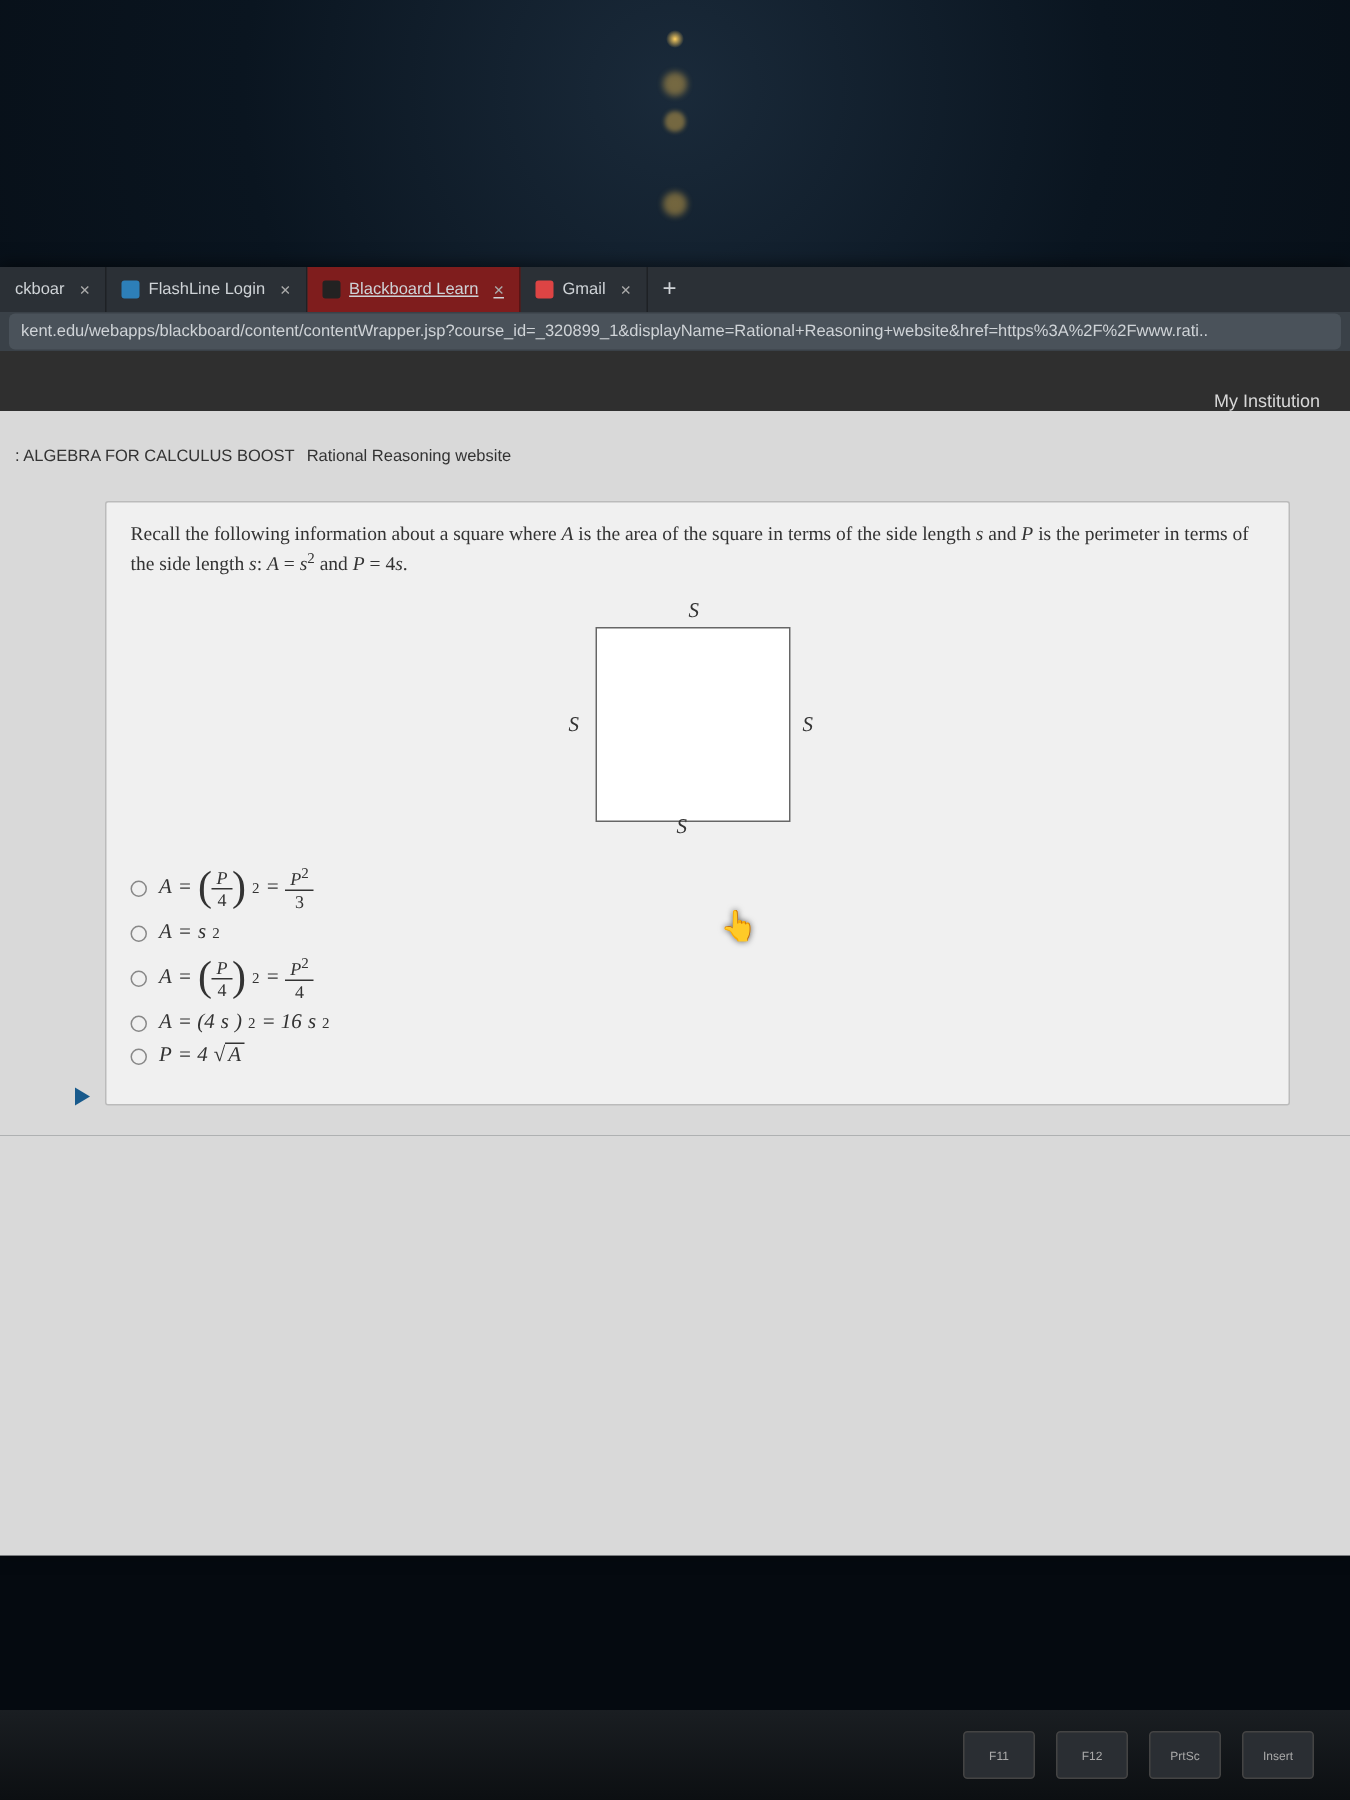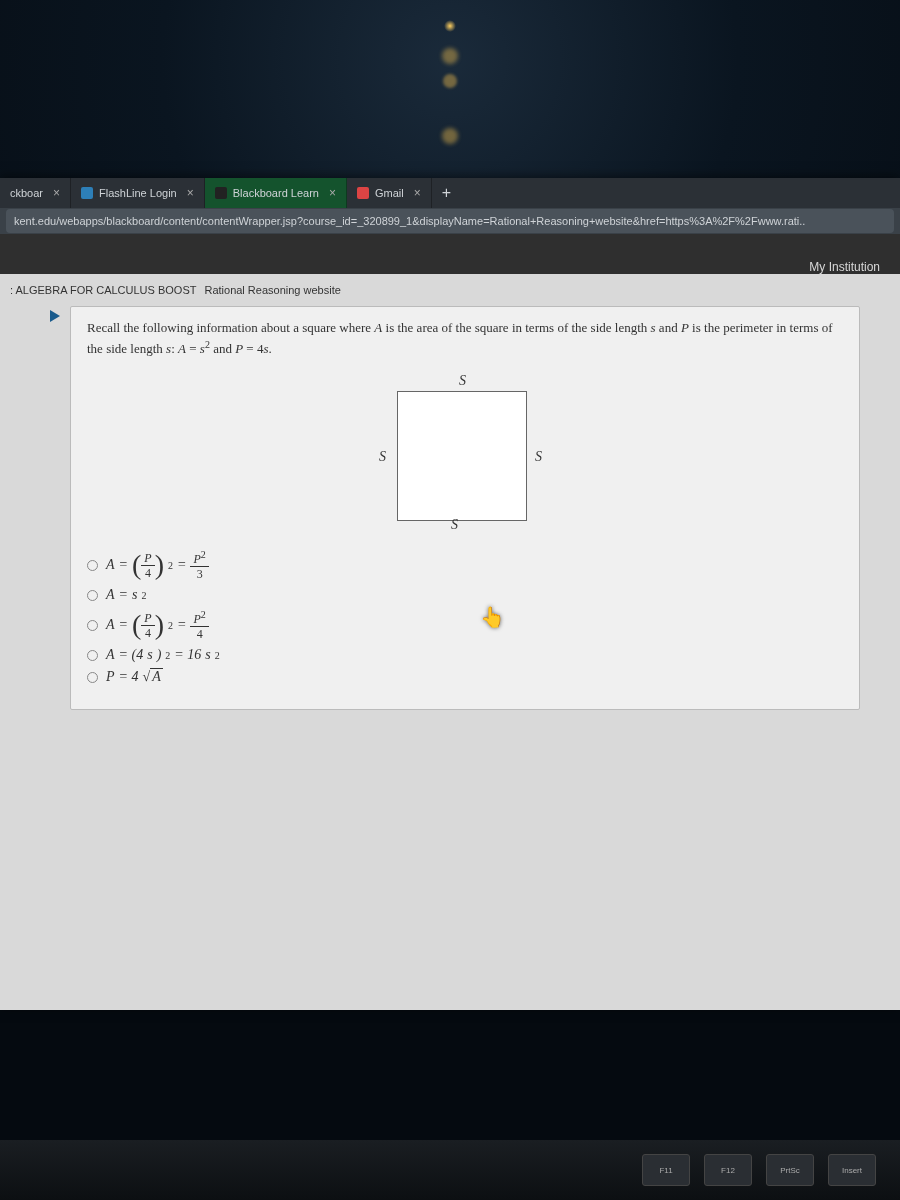--- a/index.html
+++ b/index.html
@@ -28,21 +28,21 @@
     height: 30px;
     font-size: 11px; color: #cfd3d7;
   }
   .tab {
     display: flex; align-items: center; gap: 6px;
     padding: 12px 10px; height: 100%;
     border-right: 1px solid rgba(0,0,0,0.3);
     white-space: nowrap;
     max-width: 180px; overflow: hidden;
   }
-  .tab.active { background: #14532d; }
+  .tab.active { background: #7f1d1d; text-decoration: underline; }
   .tab-favicon {
     width: 12px; height: 12px; border-radius: 2px;
     flex-shrink: 0;
   }
   .tab-close { font-size: 12px; color: #aaa; margin-left: 4px; }
   .new-tab { padding: 0 10px; font-size: 16px; color: #cfd3d7; }
   .addr-bar {
     background: #3a4148;
     padding: 4px 6px;
     font-size: 11px; color: #cfd3d7;
@@ -61,29 +61,30 @@
     background: #2f2f2f;
     height: 40px;
     display: flex; justify-content: flex-end; align-items: flex-end;
     padding: 0 20px;
   }
   .bb-topbar a {
     color: #d8d8d8; font-size: 12px; text-decoration: none;
   }
   .breadcrumb {
     background: #d9d9d9;
-    padding: 10px 10px;
+    padding: 24px 10px;
     font-size: 11px; color: #333;
     display: flex; align-items: center; gap: 8px;
   }
   .content-wrap {
     background: #d9d9d9;
     padding: 0 40px 20px 50px;
     display: flex;
     gap: 10px;
+    align-items: flex-end;
   }
   .play-icon {
     width: 0; height: 0;
     border-left: 10px solid #185a8c;
     border-top: 6px solid transparent;
     border-bottom: 6px solid transparent;
     margin-top: 4px;
     flex-shrink: 0;
   }
   .question-panel {

